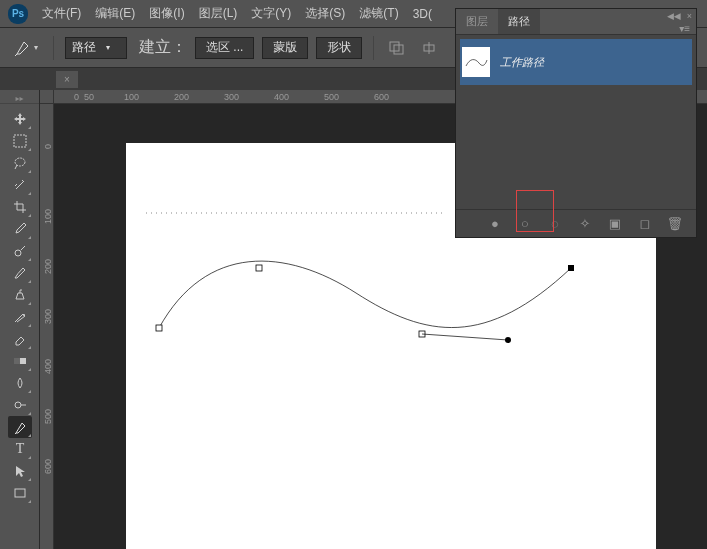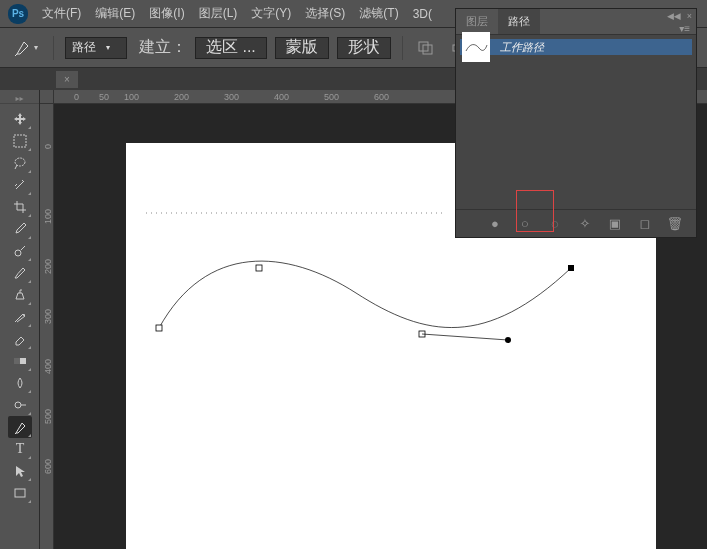--- a/index.html
+++ b/index.html
@@ -7,21 +7,21 @@
 
 .menubar { height: 28px; background: #535353; display: flex; align-items: center; padding-left: 8px; border-bottom: 1px solid #2a2a2a; }
 .ps-logo { width: 20px; height: 20px; background: #0a3d62; color: #5cb3e6; font-size: 10px; font-weight: bold; display: flex; align-items: center; justify-content: center; border-radius: 9px; margin-right: 14px; }
 .menu-item { color: #ccc; font-size: 12px; margin-right: 14px; cursor: pointer; }
 
 .optbar { height: 40px; background: #535353; display: flex; align-items: center; padding-left: 14px; gap: 8px; border-bottom: 1px solid #2a2a2a; }
 .optbar .tool-ico { width: 28px; height: 22px; display: flex; align-items: center; }
 .optbar .dropdown-arrow { color: #ccc; font-size: 8px; margin-left: 2px; }
 .optbar .path-dd { background: #3a3a3a; border: 1px solid #222; color: #ddd; font-size: 12px; padding: 2px 16px 2px 6px; height: 22px; display: flex; align-items: center; cursor: pointer; }
 .optbar .label { color: #ccc; font-size: 16px; margin-left: 4px; }
-.optbar .btn { background: #3a3a3a; border: 1px solid #222; color: #ddd; font-size: 16px; padding: 2px 10px; height: 22px; display: flex; align-items: center; cursor: pointer; }
+.optbar .btn { background: #3a3a3a; border: 1px solid #222; color: #ddd; font-size: 12px; padding: 2px 10px; height: 22px; display: flex; align-items: center; cursor: pointer; }
 .optbar .icon-btn { width: 24px; height: 22px; display: flex; align-items: center; justify-content: center; color: #999; font-size: 13px; cursor: pointer; }
 .optbar .sep { width: 1px; height: 24px; background: #444; margin: 0 3px; }
 
 .tabbar { height: 22px; background: #3a3a3a; display: flex; align-items: center; padding-left: 56px; }
 .tab { background: #535353; color: #ccc; font-size: 11px; padding: 3px 8px; display: flex; align-items: center; gap: 8px; }
 .tab .close { color: #999; font-size: 10px; cursor: pointer; }
 
 .main { display: flex; height: calc(100% - 90px); }
 
 .toolbox { width: 40px; background: #535353; border-right: 1px solid #2a2a2a; padding-top: 4px; }
@@ -39,21 +39,21 @@
 
 .canvas { position: absolute; top: 53px; left: 86px; width: 530px; height: 480px; background: #fff; }
 .canvas svg { position: absolute; top: 0; left: 0; }
 
 .panel { position: absolute; top: 8px; right: 10px; width: 242px; background: #535353; border: 1px solid #222; z-index: 10; }
 .panel-header { height: 26px; display: flex; align-items: flex-end; border-bottom: 1px solid #333; }
 .panel-tab { padding: 0 10px; height: 100%; display: flex; align-items: center; color: #999; font-size: 11px; cursor: pointer; }
 .panel-tab.active { background: #454545; color: #ddd; }
 .panel-ctrl { position: absolute; right: 2px; top: 0; font-size: 9px; color: #999; display: flex; gap: 6px; padding: 2px; }
 .panel-body { height: 174px; background: #454545; padding: 4px; }
-.path-item { background: #3d648f; height: 16px; display: flex; align-items: center; padding: 2px; gap: 10px; }
+.path-item { background: #3d648f; height: 46px; display: flex; align-items: center; padding: 2px; gap: 10px; }
 .path-thumb { width: 28px; height: 30px; background: #fff; display: flex; align-items: center; justify-content: center; }
 .path-label { color: #eee; font-size: 11px; font-style: italic; }
 .panel-footer { height: 28px; background: #454545; border-top: 1px solid #333; display: flex; align-items: center; justify-content: flex-end; gap: 12px; padding: 0 12px; }
 .panel-footer .pbtn { width: 18px; height: 18px; display: flex; align-items: center; justify-content: center; color: #999; cursor: pointer; font-size: 13px; }
 .highlight-box { position: absolute; border: 1px solid #d44; width: 38px; height: 42px; bottom: 5px; left: 60px; pointer-events: none; }
 
 
 svg { display: block; }
 </style>
 </head>
@@ -228,21 +228,21 @@
           <rect x="2" y="3" width="10" height="8" fill="none" stroke="#ccc"></rect>
         </svg>
         <span class="corner"></span>
       </div>
   </div>
 
   <div class="workspace">
     <div class="ruler-corner"></div>
     <div class="ruler-h">
       <span class="tick" style="left:20px">0</span>
-      <span class="tick" style="left:45px">50</span>
+      <span class="tick" style="left:30px">50</span>
       <span class="tick" style="left:70px">100</span>
       <span class="tick" style="left:120px">200</span>
       <span class="tick" style="left:170px">300</span>
       <span class="tick" style="left:220px">400</span>
       <span class="tick" style="left:270px">500</span>
       <span class="tick" style="left:320px">600</span>
     </div>
     <div class="ruler-v">
       <span class="tick" style="top:40px">0</span>
       <span class="tick" style="top:105px">100</span>

